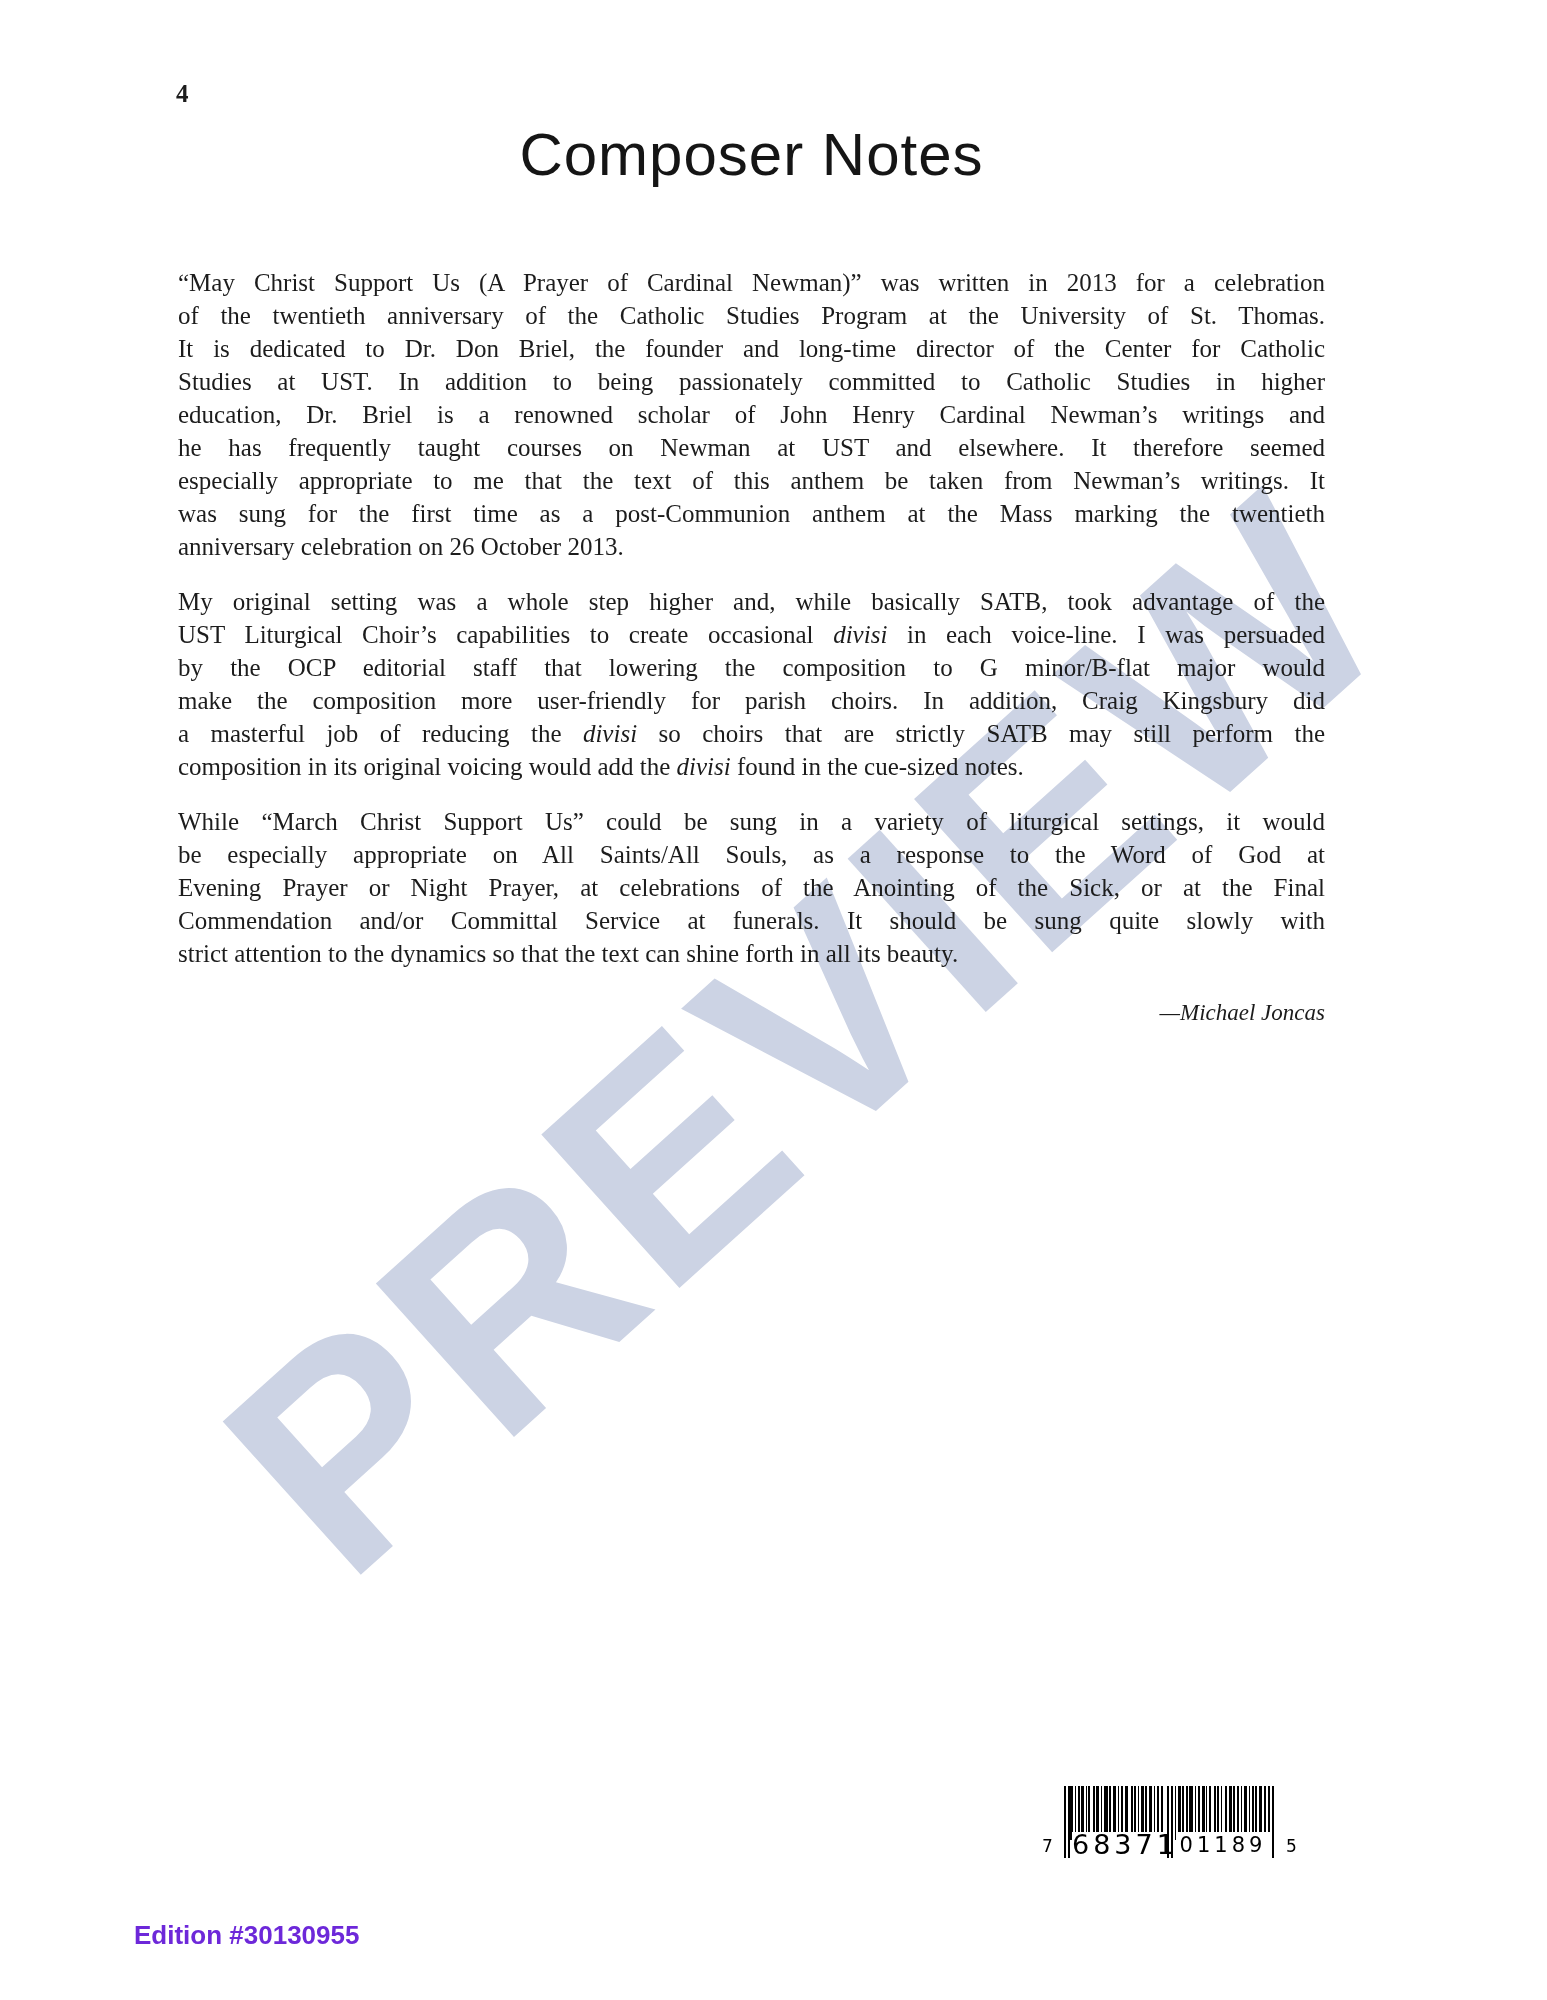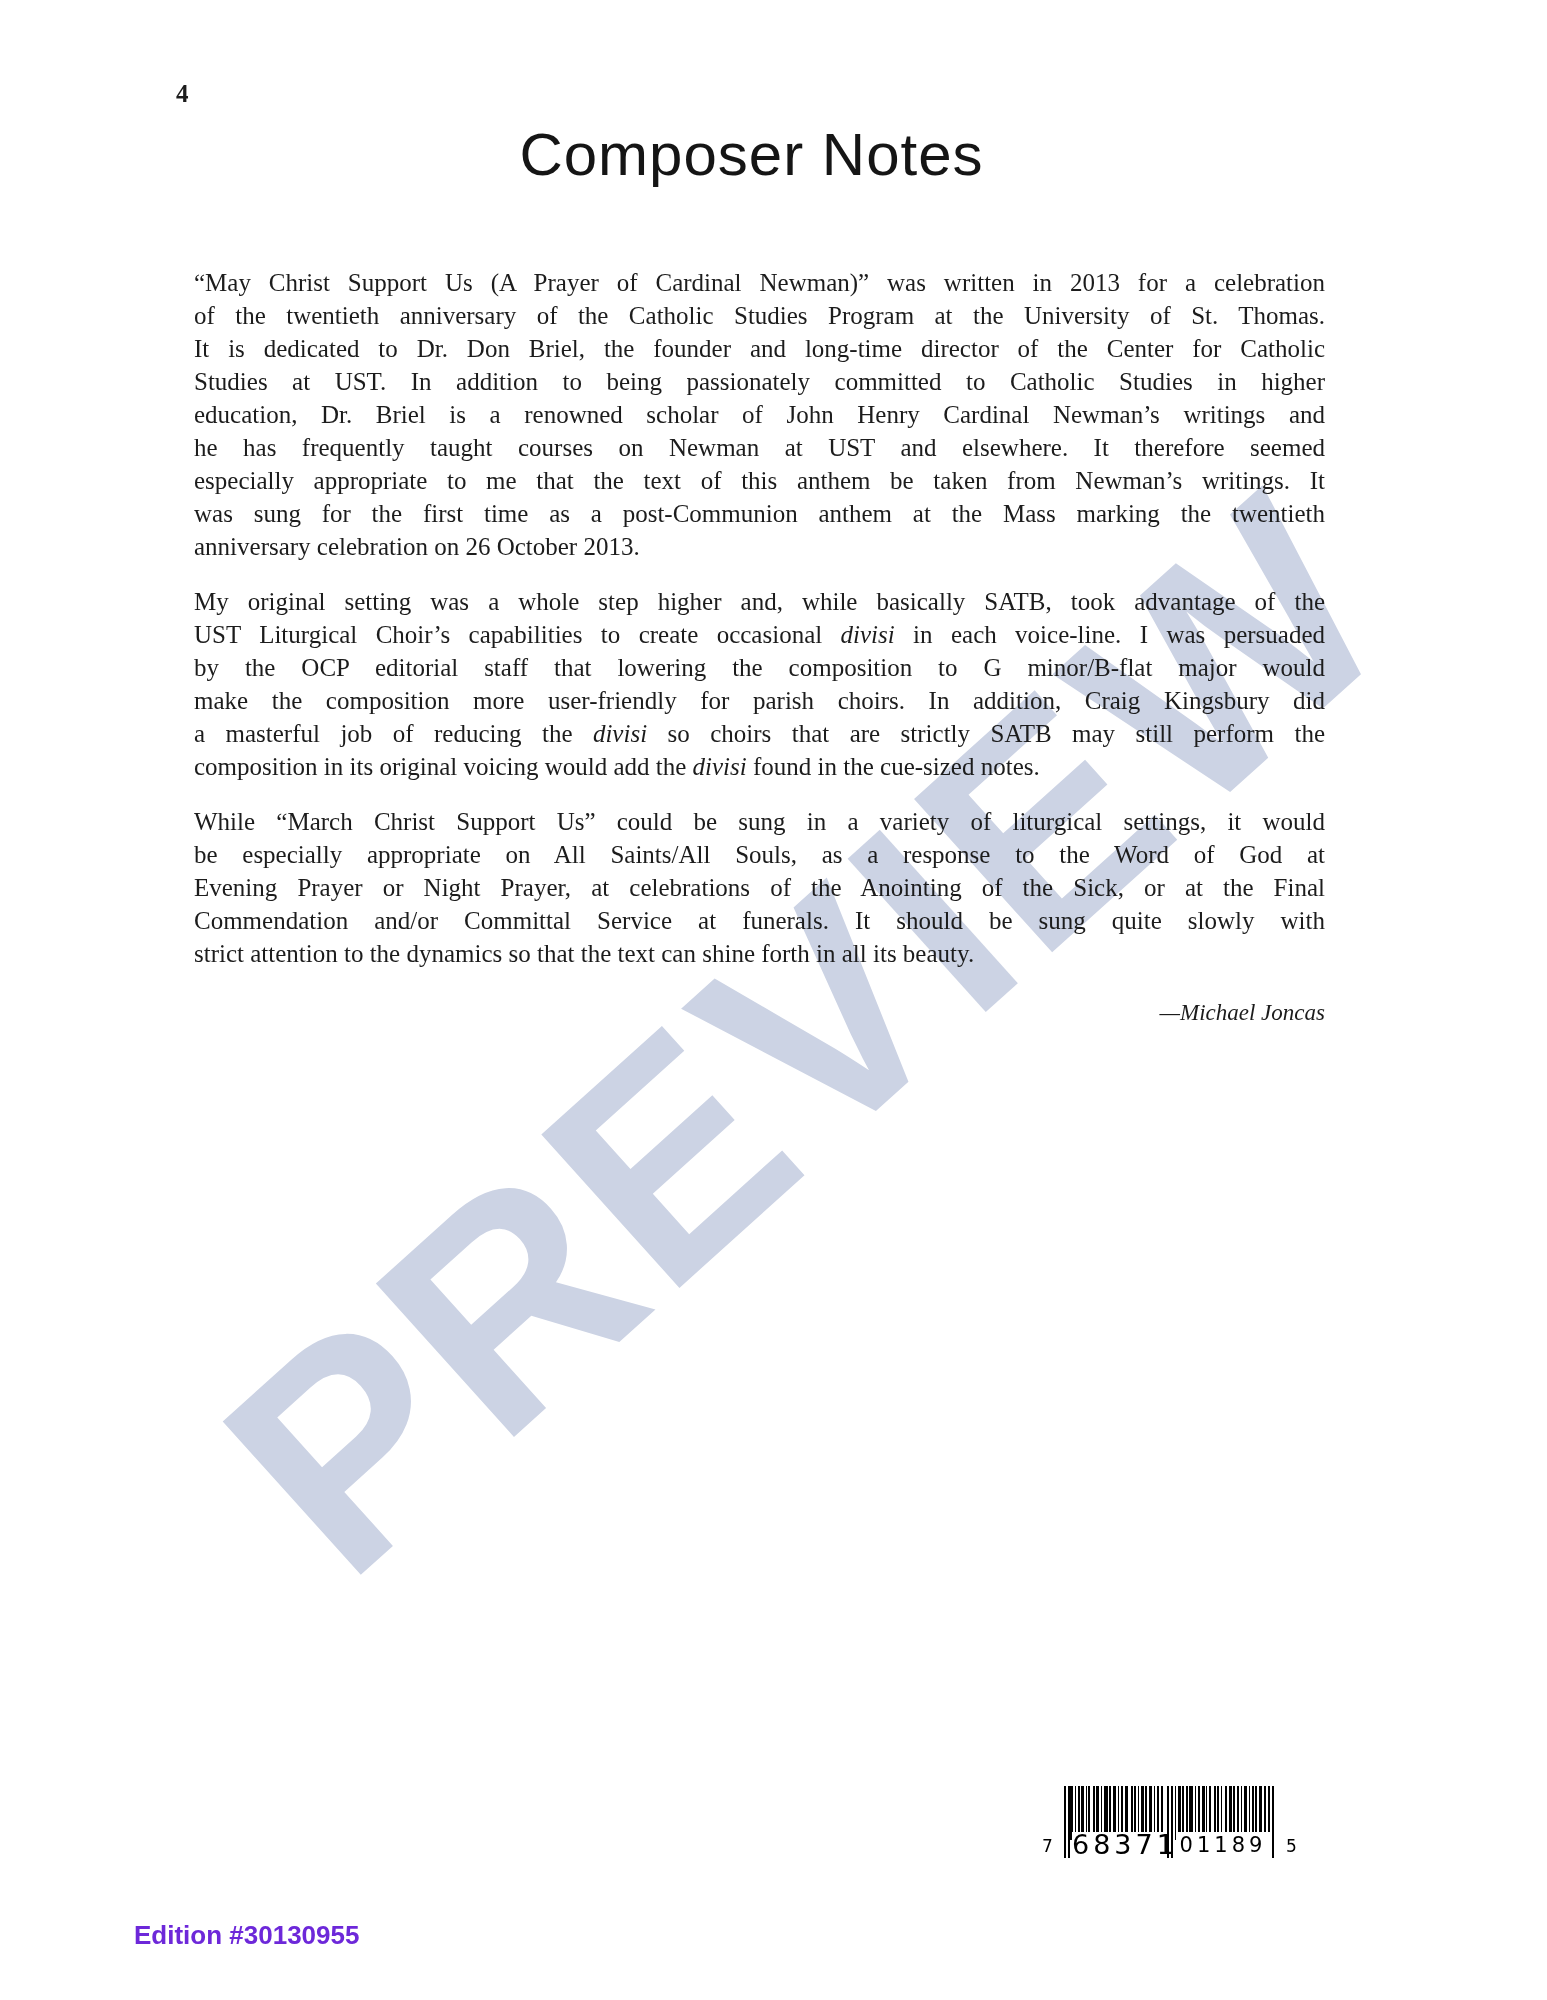--- a/index.html
+++ b/index.html
@@ -37,21 +37,21 @@
     font-weight:300;
     font-size:60px;
     letter-spacing:1px;
     color:#151515;
     z-index:2;
   }
   .content{
     position:absolute;left:178px;top:266px;width:1147px;
     z-index:2;font-size:25px;
   }
-  .para{margin:0 0 22px 16px;}
+  .para{margin:0 0 22px 0;}
   .line{
     height:33px;line-height:33px;
     text-align:justify;
     text-align-last:justify;
     overflow:hidden;
     white-space:normal;
   }
   .line.last{text-align-last:left;}
   .line i{font-style:italic;}
   .signature{

